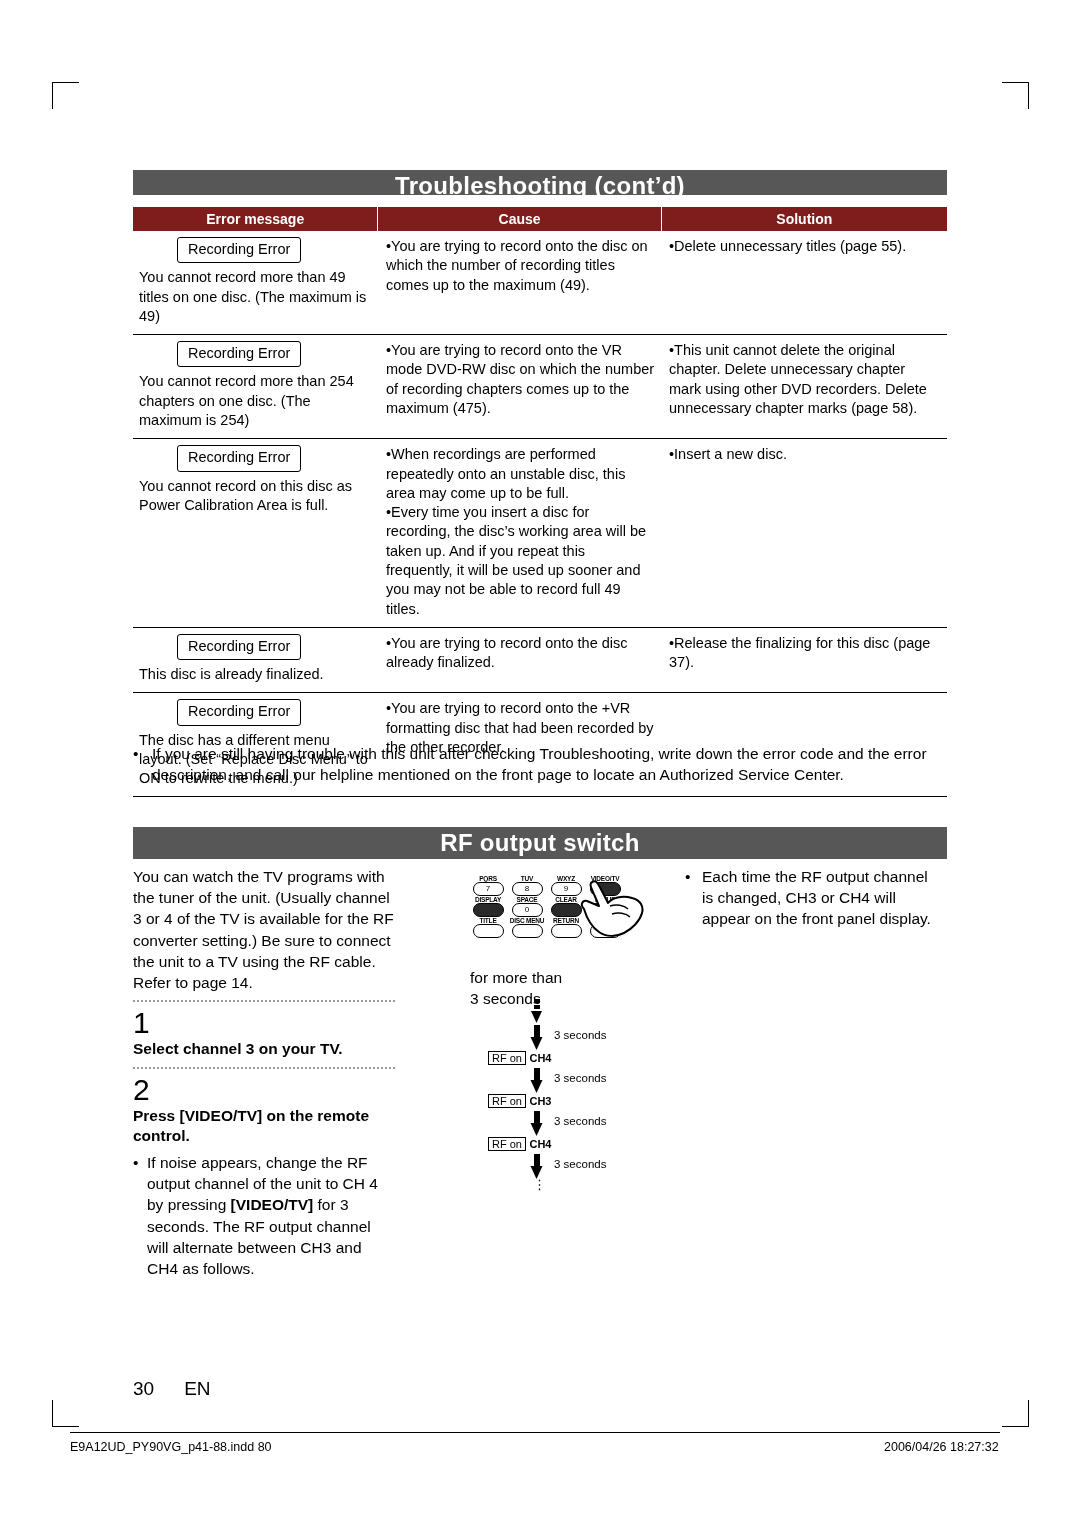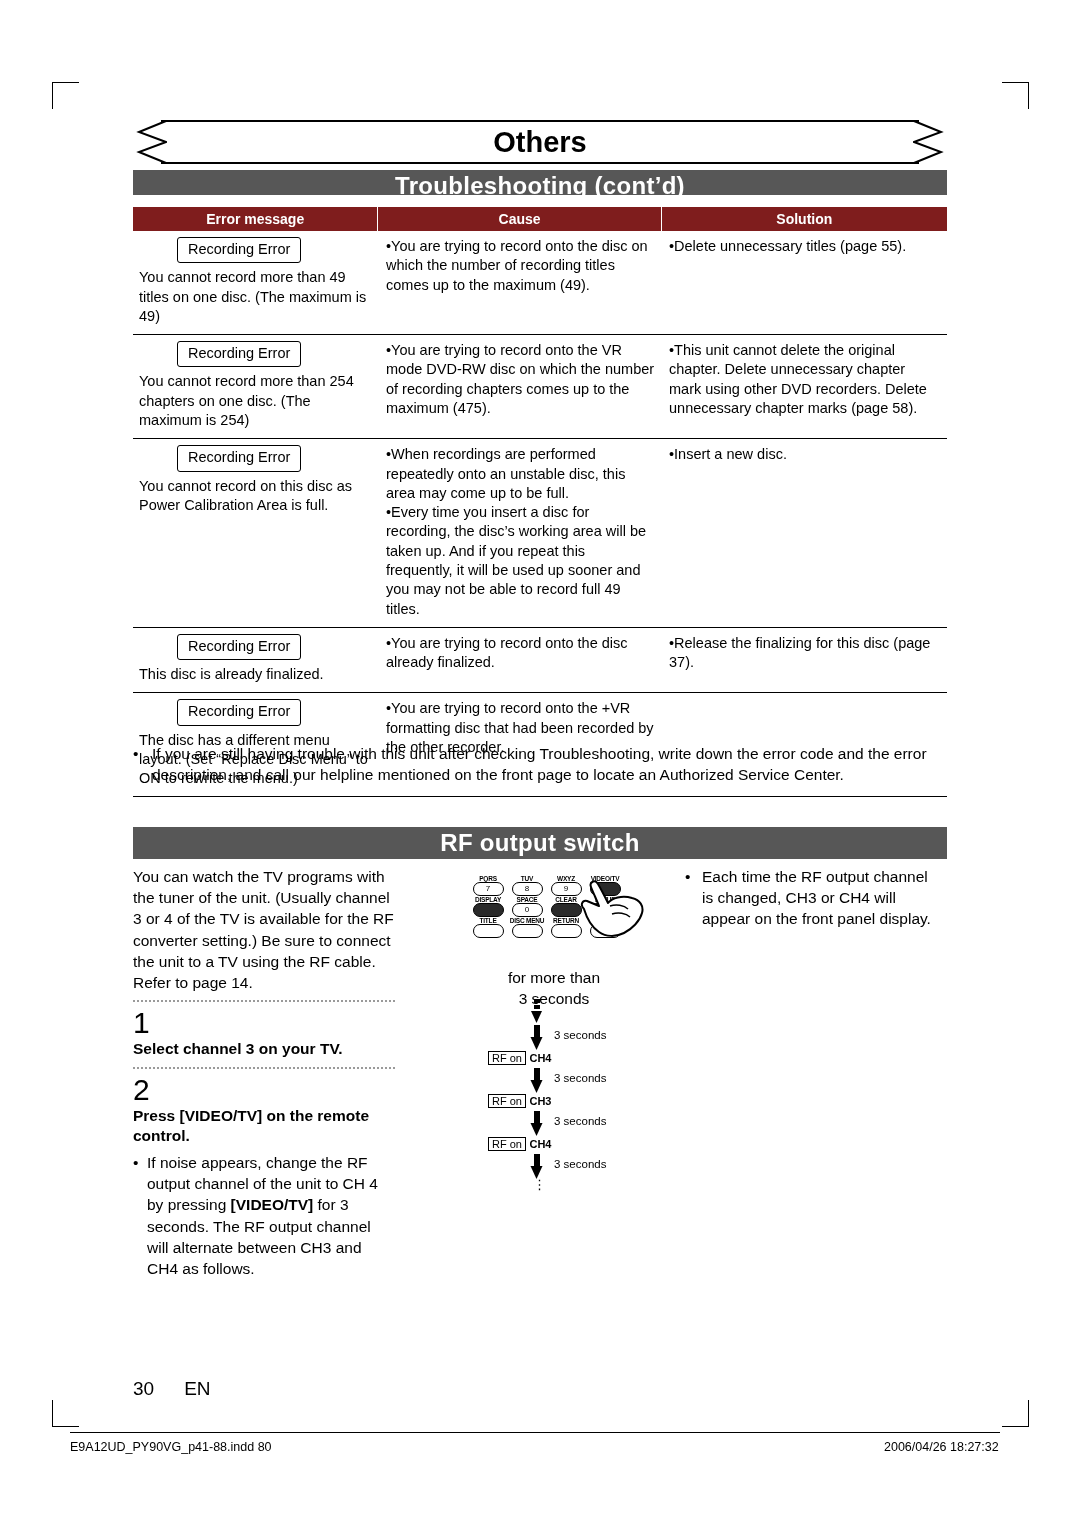--- a/index.html
+++ b/index.html
@@ -238,21 +238,21 @@
     top: 4px;
     width: 78px;
     height: 62px;
   }
 
   .for-more {
     position: absolute;
     left: 470px;
     top: 968px;
     width: 168px;
-    text-align: center;
+    text-align: left;
     font-size: 15.5px;
     line-height: 1.35;
   }
 
   
   .seq {
     position: absolute;
     left: 478px;
     top: 1025px;
     width: 180px;
@@ -336,30 +336,20 @@
 </head>
 <body>
 
 <div class="page">
 
   <div class="crop tl"></div>
   <div class="crop tr"></div>
   <div class="crop bl"></div>
   <div class="crop br"></div>
 
-  <div class="banner">
-    <div class="banner-box"></div>
-    <svg class="banner-arrow-l" viewBox="0 0 34 44">
-      <path d="M33 1 L6 12 L33 22 L6 32 L33 43" fill="none" stroke="#000" stroke-width="2"></path>
-    </svg>
-    <svg class="banner-arrow-r" viewBox="0 0 34 44">
-      <path d="M1 1 L28 12 L1 22 L28 32 L1 43" fill="none" stroke="#000" stroke-width="2"></path>
-    </svg>
-    <div class="banner-title">Others</div>
-  </div>
 
   <div class="secbar" id="sec-troubleshooting">Troubleshooting (cont’d)</div>
 
   <div class="tbl">
     <div class="tbl-head">
       <div class="col1">Error message</div>
       <div class="col2">Cause</div>
       <div class="col3">Solution</div>
     </div>
 

